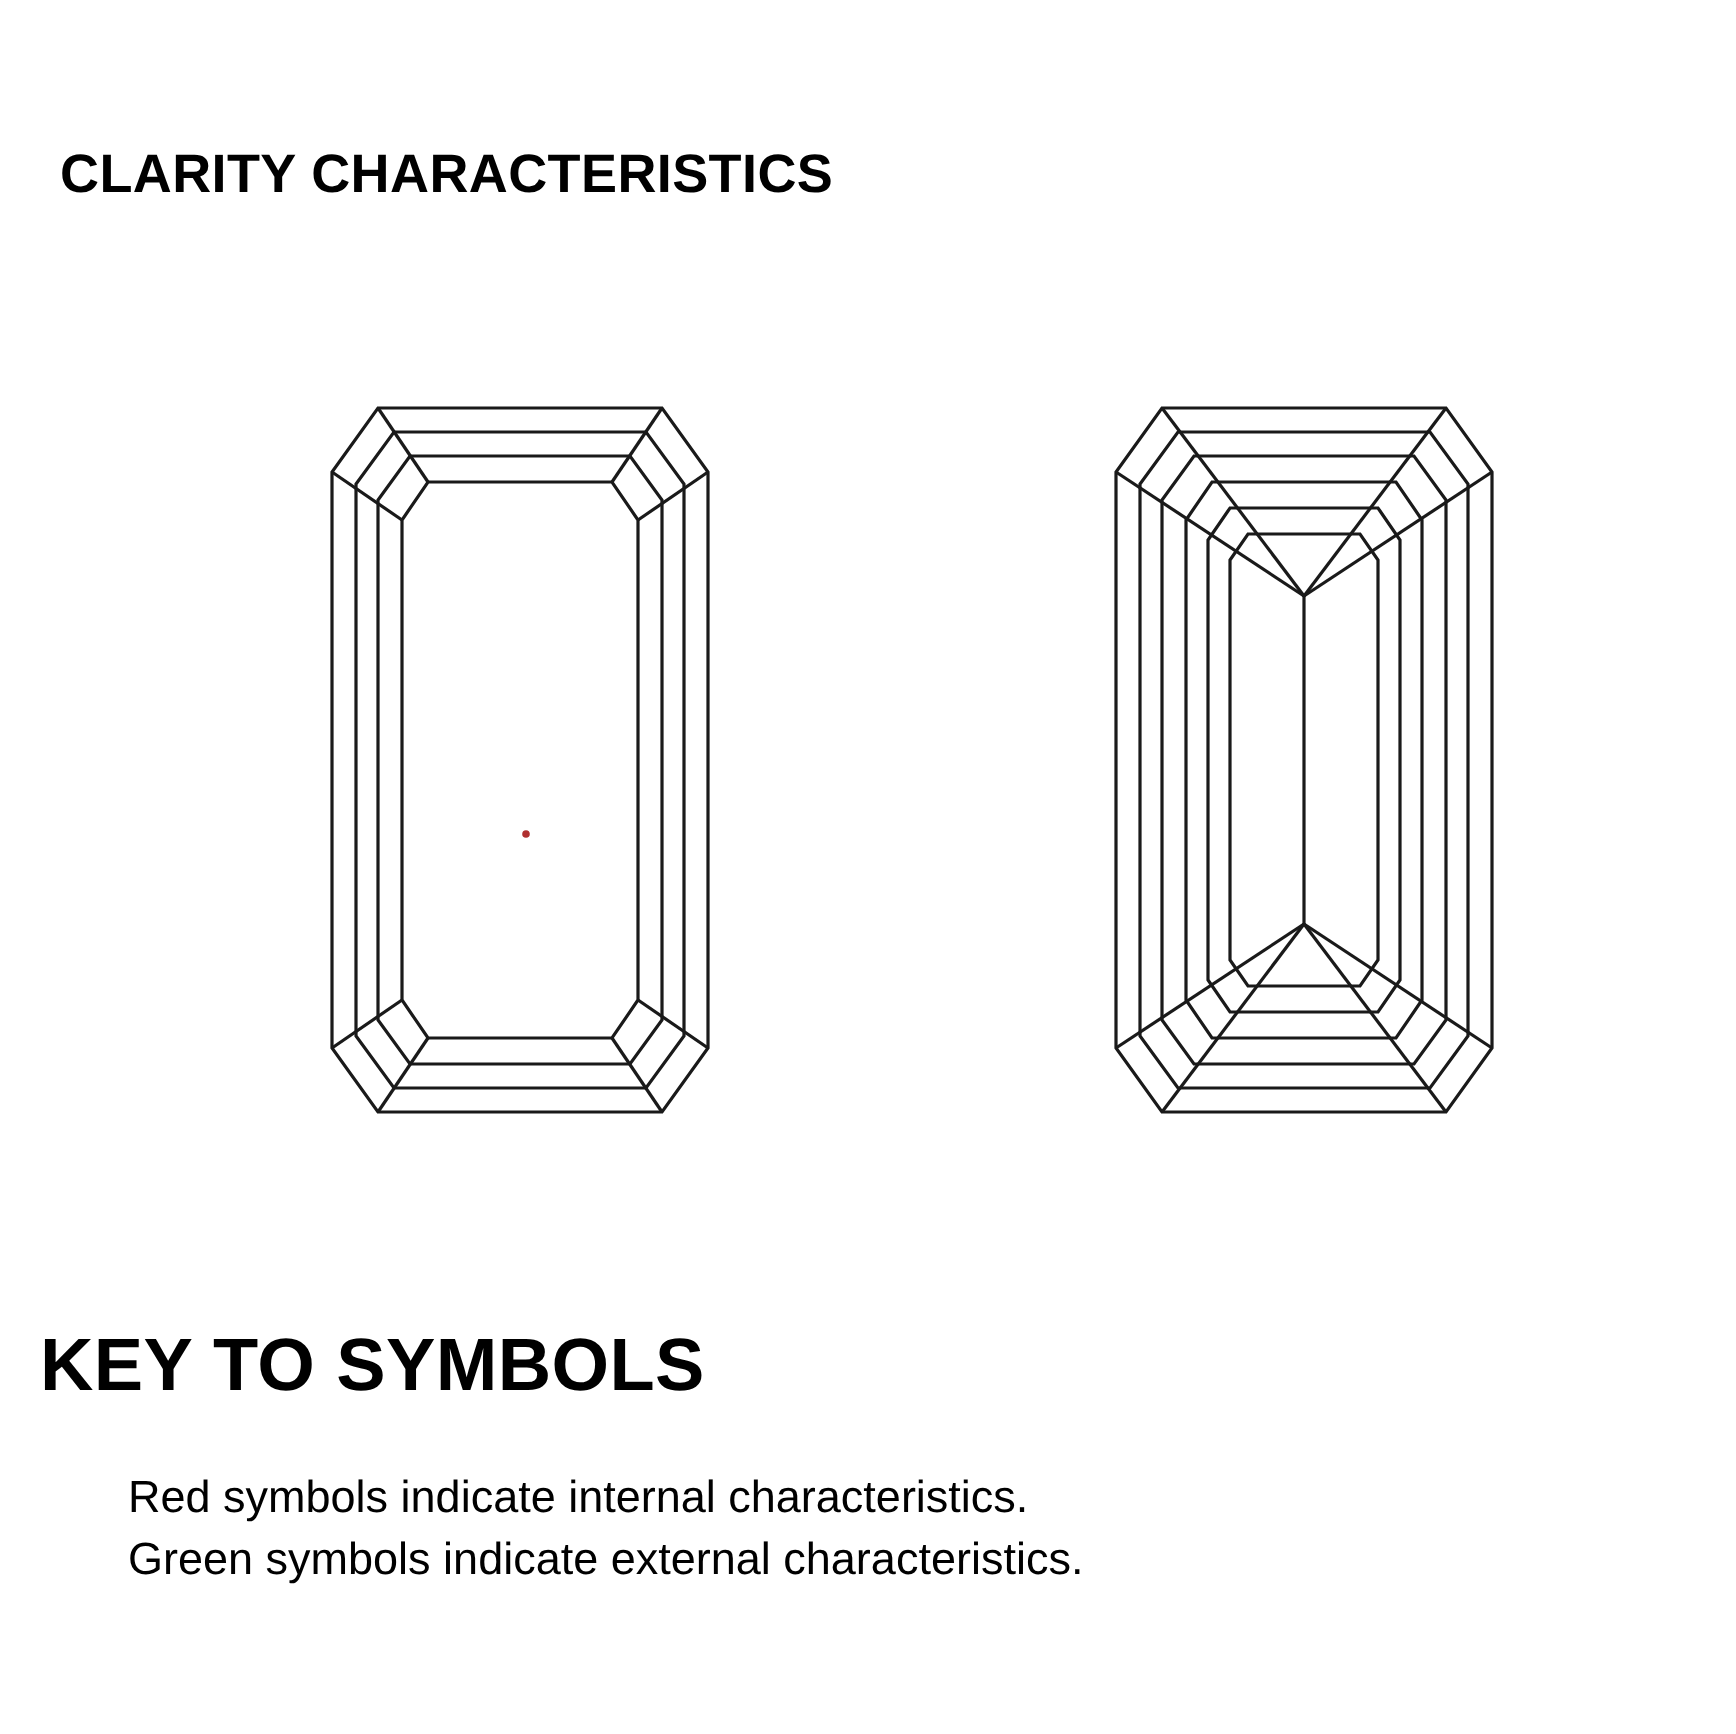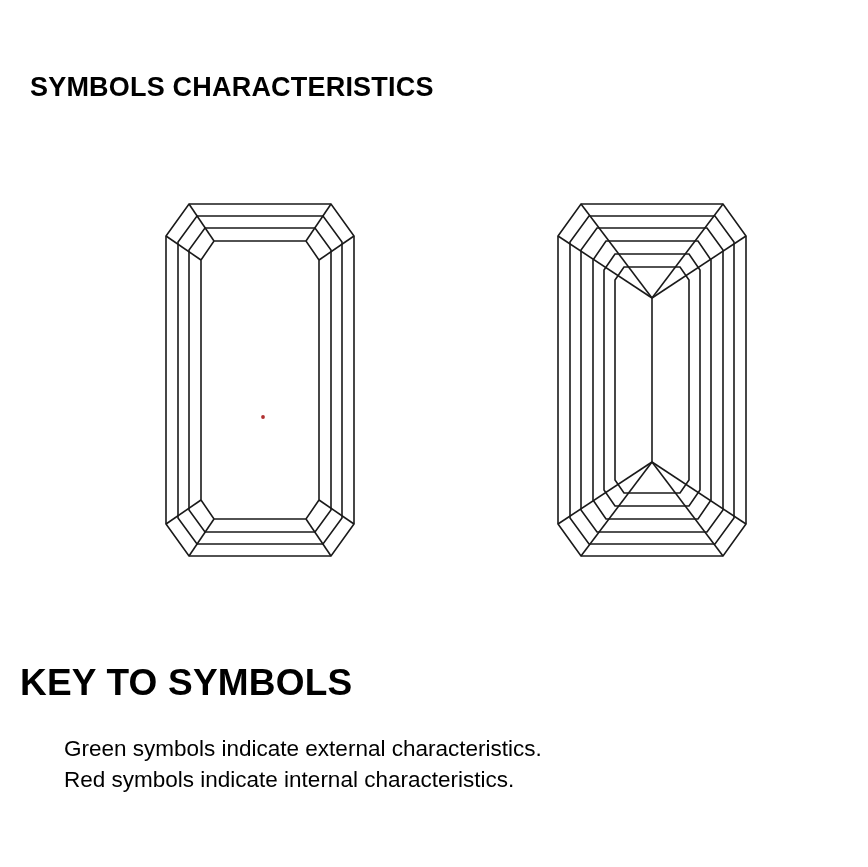--- a/index.html
+++ b/index.html
@@ -75,21 +75,21 @@
   .inclusion-dot {
     fill: #b03030;
     stroke: none;
   }
 </style>
 </head>
 <body>
 
 <div class="page">
 
-  <div class="heading-clarity">SYMBOLS CHARACTERISTICS</div>
+  <div class="heading-clarity">CLARITY CHARACTERISTICS</div>
 
   <div class="diagrams">
 
     <div class="diagram crown">
       <svg width="230" height="400" viewBox="0 0 230 400">
 
         <polygon class="gem-face gem-line" points="44,24 186,24 209,56 209,344 186,376 44,376 21,344 21,56"></polygon>
 
         <polygon class="gem-line" fill="none" points="52,36 178,36 197,62 197,338 178,364 52,364 33,338 33,62"></polygon>
 
@@ -132,17 +132,17 @@
         <line class="gem-line" x1="21" y1="344" x2="115" y2="282"></line>
         <line class="gem-line" x1="209" y1="344" x2="115" y2="282"></line>
       </svg>
     </div>
 
   </div>
 
   <div class="heading-key">KEY TO SYMBOLS</div>
 
   <div class="legend">
+    <div>Red symbols indicate internal characteristics.</div>
     <div>Green symbols indicate external characteristics.</div>
-    <div>Red symbols indicate internal characteristics.</div>
   </div>
 
 </div>
 
 </body></html>

